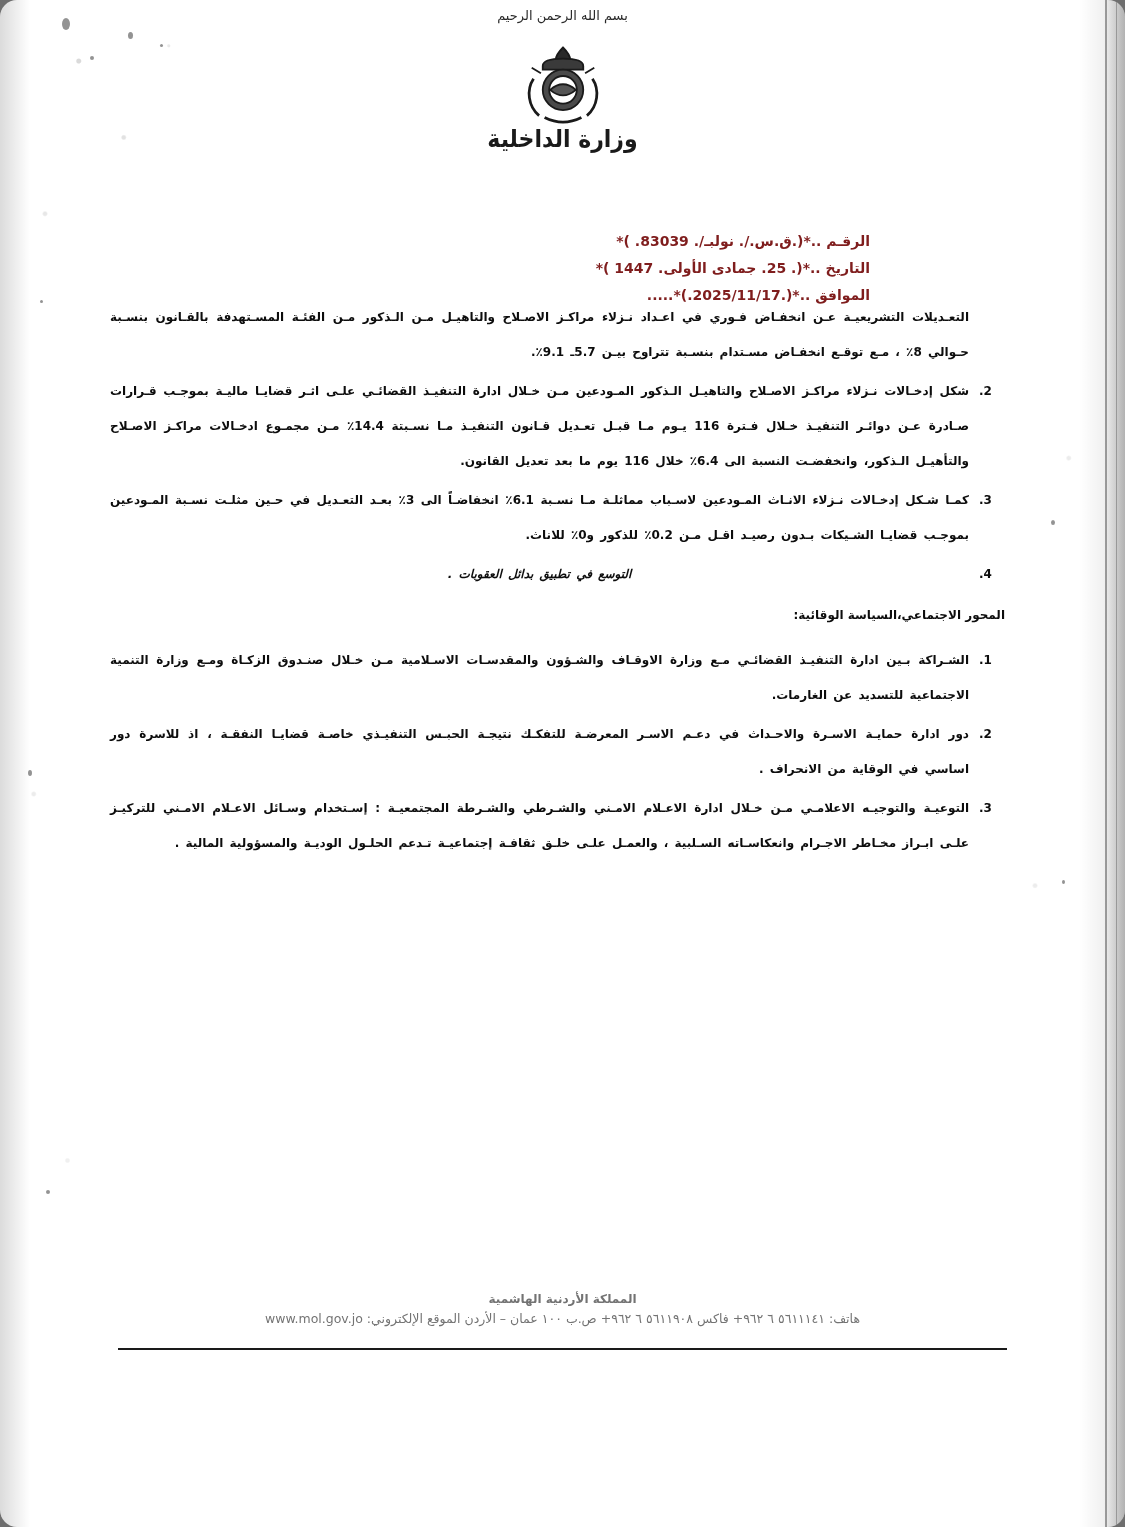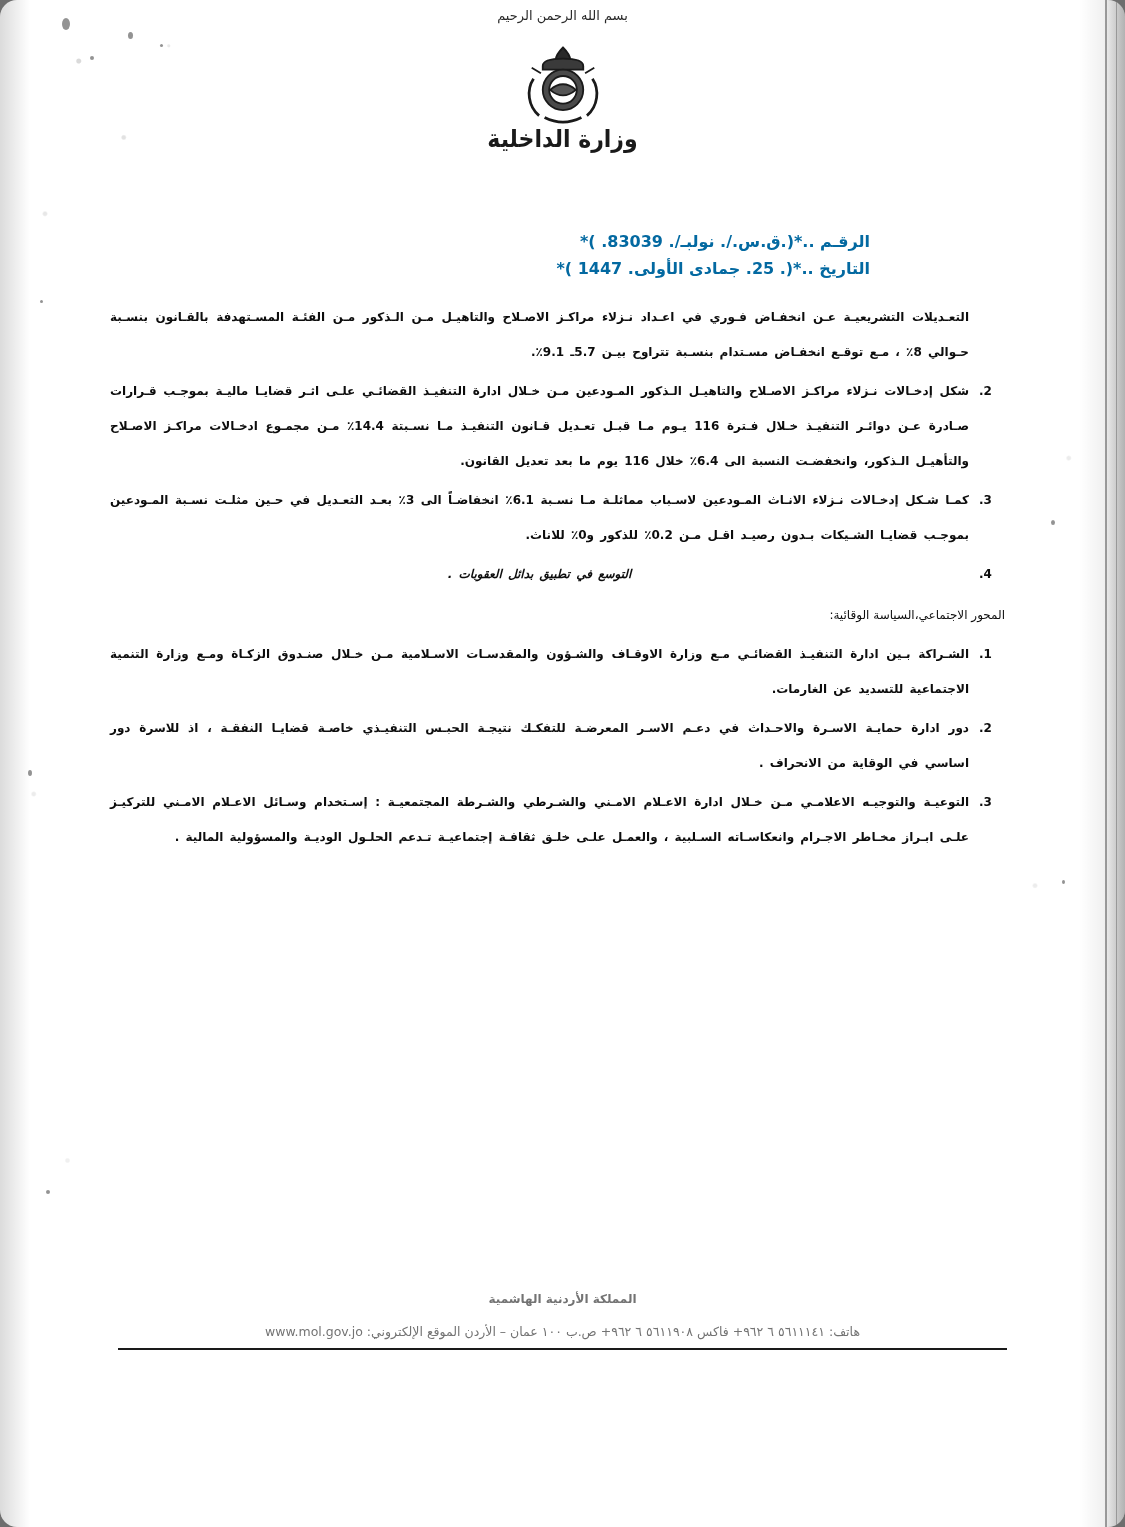--- a/index.html
+++ b/index.html
@@ -93,24 +93,24 @@
     transform: scaleY(1.1);
   }
 
   
   .refblock {
     position: absolute;
     top: 228px;
     right: 255px;
     width: 520px;
     text-align: right;
-    font-size: 16px;
+    font-size: 14px;
     line-height: 27px;
     font-weight: bold;
-    color: #0369a1;
+    color: #7f1d1d;
     letter-spacing: .2px;
   }
   .refblock div { white-space: nowrap; }
 
   
   .body {
     position: absolute;
     top: 300px;
     right: 120px;
     left: 110px;
@@ -133,42 +133,42 @@
     font-weight: bold;
     padding-top: 0px;
   }
   .txt {
     flex: 1 1 auto;
     text-align: justify;
     text-align-last: right;
     word-spacing: 2px;
   }
   .heading {
-    margin: 6px 0 4px 0;
-    font-weight: normal;
+    margin: 6px 0 10px 0;
+    font-weight: bold;
   }
 
   
   .footer-rule {
     position: absolute;
     left: 118px;
     right: 118px;
     top: 1348px;
     height: 2px;
     background: #1a1a1a;
   }
   .footer {
     position: absolute;
     left: 0; right: 0;
     top: 1292px;
     text-align: center;
     color: #737373;
   }
   .footer .f1 { font-size: 12px; font-weight: bold; }
-  .footer .f2 { font-size: 12.5px; margin-top: 18px; }
+  .footer .f2 { font-size: 12.5px; margin-top: 5px; }
 
   
   .speck { position: absolute; background: #3a3a3a; border-radius: 50%; opacity: .55; }
 </style>
 </head>
 <body>
 
 <div class="page">
 
   <div class="basmala">بسم الله الرحمن الرحيم</div>
@@ -185,20 +185,21 @@
       <path d="M30 82 q20 10 40 0" stroke-width="3"></path>
       <path d="M26 34 l-10 -6 M74 34 l10 -6" stroke-width="2"></path>
     </g>
   </svg>
 
   <div class="ministry">وزارة الداخلية</div>
 
   <div class="refblock">
     <div>الرقـم ..*(.ق.س./. نولبـ/. 83039. )*</div>
     <div>التاريخ ..*(. 25. جمادى الأولى. 1447 )*</div>
+    <div>الموافق ..*(.2025/11/17.)*.....</div>
   </div>
 
   <div class="body">
 
     <div class="item">
       <div class="num"></div>
       <div class="txt">التعـديلات التشريعيـة عـن انخفـاض فـوري في اعـداد نـزلاء مراكـز الاصـلاح والتاهيـل مـن الـذكور مـن الفئـة المسـتهدفة بالقـانون بنسـبة حـوالي 8٪ ، مـع توقـع انخفـاض مسـتدام بنسـبة تتراوح بيـن 5.7ـ 9.1٪.</div>
     </div>
 
     <div class="item">

